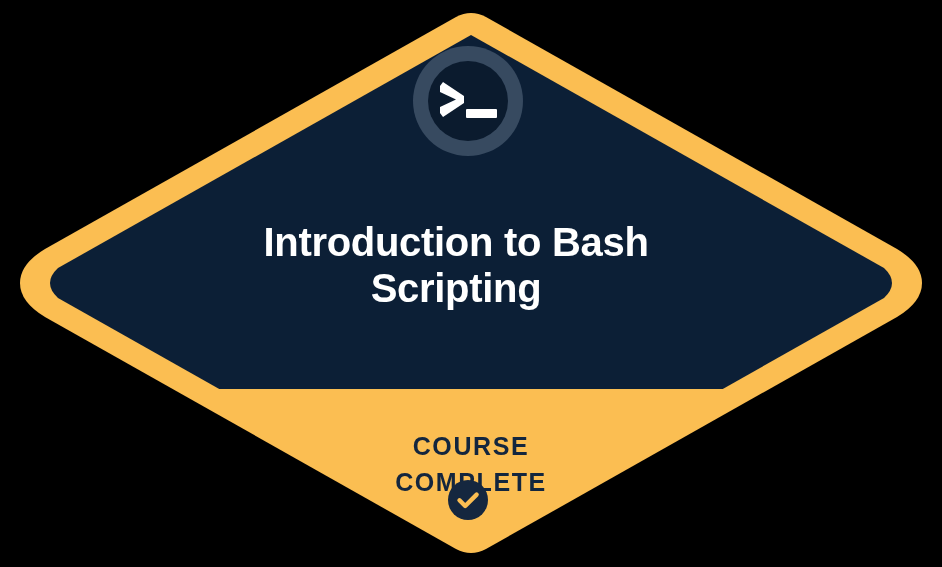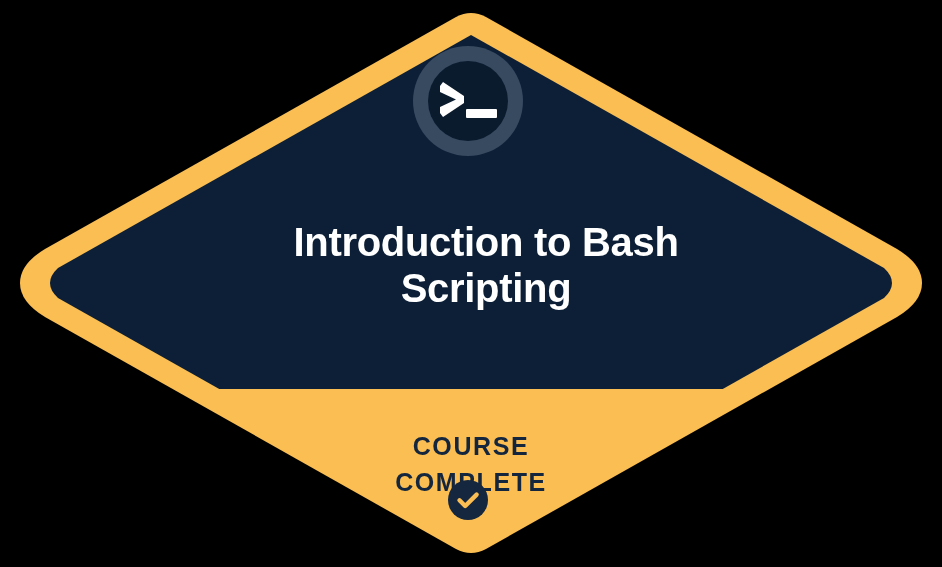--- a/index.html
+++ b/index.html
@@ -38,21 +38,21 @@
     left: 413px;
     top: 46px;
     width: 110px;
     height: 110px;
   }
   .emblem svg { display: block; width: 110px; height: 110px; }
 
   
   .title-wrap {
     position: absolute;
-    left: 146px;
+    left: 116px;
     top: 219px;
     width: 680px;
     text-align: center;
     pointer-events: none;
   }
   .badge-title {
     margin: 0;
     font-family: "Liberation Sans", sans-serif;
     font-size: 40px;
     line-height: 46px;

